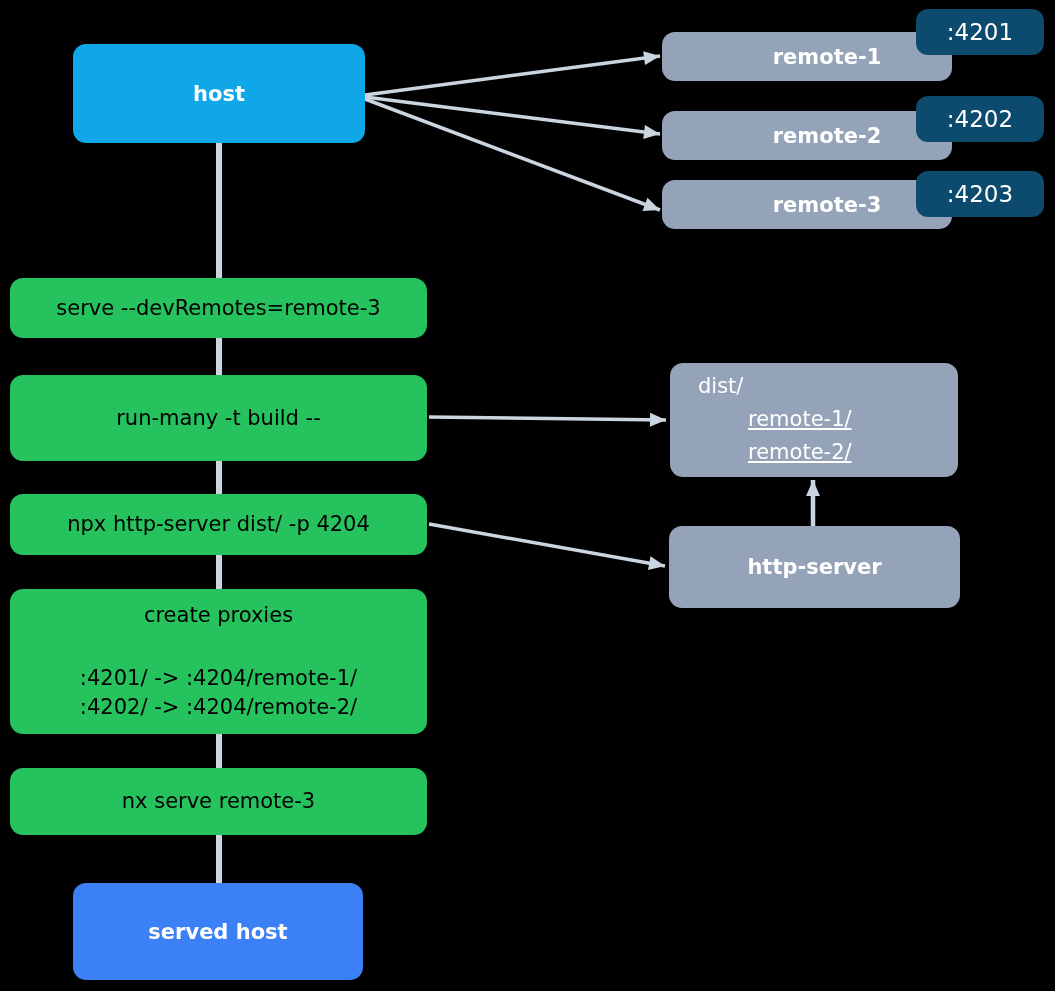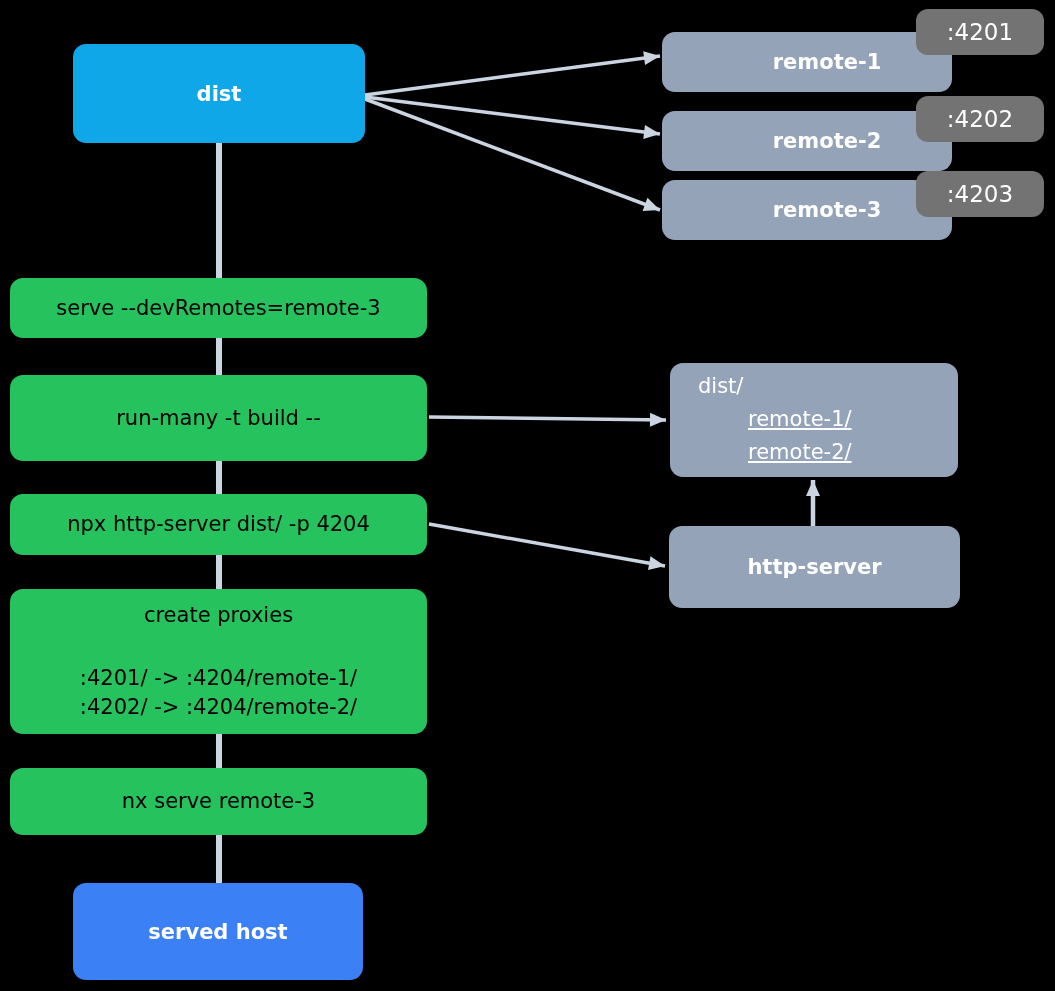--- a/index.html
+++ b/index.html
@@ -23,32 +23,32 @@
     color: #ffffff;
     display: flex;
     align-items: center;
     justify-content: center;
     text-align: center;
     box-sizing: border-box;
   }
   .node.title-node { font-weight: bold; font-size: 21px; }
   .node.host       { left: 73px;  top: 44px;  width: 292px; height: 99px; background: #10a7e9; }
   .node.served     { left: 73px;  top: 883px; width: 290px; height: 97px; background: #3c80f6; }
-  .node.remote     { left: 662px; width: 290px; height: 60px; background: #95a3b8; padding-left: 40px; }
+  .node.remote     { left: 662px; width: 290px; height: 49px; background: #95a3b8; padding-left: 40px; }
   .node.remote-1   { top: 32px; }
   .node.remote-2   { top: 111px; }
   .node.remote-3   { top: 180px; }
   .badge {
     position: absolute;
     z-index: 2;
     left: 916px;
     width: 128px;
     height: 46px;
     border-radius: 12px;
-    background: #737373;
+    background: #0c4a6e;
     color: #fff;
     font-size: 23px;
     display: flex;
     align-items: center;
     justify-content: center;
     box-sizing: border-box;
   }
   .badge.b-1 { top: 9px; }
   .badge.b-2 { top: 96px; }
   .badge.b-3 { top: 171px; }
@@ -97,21 +97,21 @@
     <line x1="219" y1="143" x2="219" y2="884" stroke="#cbd5e1" stroke-width="6"></line>
     <line x1="365" y1="95" x2="660" y2="56" stroke="#cbd5e1" stroke-width="3.5" marker-end="url(#ah)"></line>
     <line x1="365" y1="97" x2="660" y2="134" stroke="#cbd5e1" stroke-width="3.5" marker-end="url(#ah)"></line>
     <line x1="365" y1="99" x2="660" y2="210" stroke="#cbd5e1" stroke-width="3.5" marker-end="url(#ah)"></line>
     <line x1="429" y1="417" x2="666" y2="420" stroke="#cbd5e1" stroke-width="3.5" marker-end="url(#ah)"></line>
     <line x1="429" y1="524" x2="665" y2="566" stroke="#cbd5e1" stroke-width="3.5" marker-end="url(#ah)"></line>
     <line x1="813" y1="526" x2="813" y2="480" stroke="#cbd5e1" stroke-width="4.5" marker-end="url(#ah)"></line>
   </svg>
 
   <div class="node host title-node">
-    <span>dist</span>
+    <span>host</span>
   </div>
 
   <div class="node remote remote-1 title-node">
     <span>remote-1</span>
   </div>
   <div class="node remote remote-2 title-node">
     <span>remote-2</span>
   </div>
   <div class="node remote remote-3 title-node">
     <span>remote-3</span>

